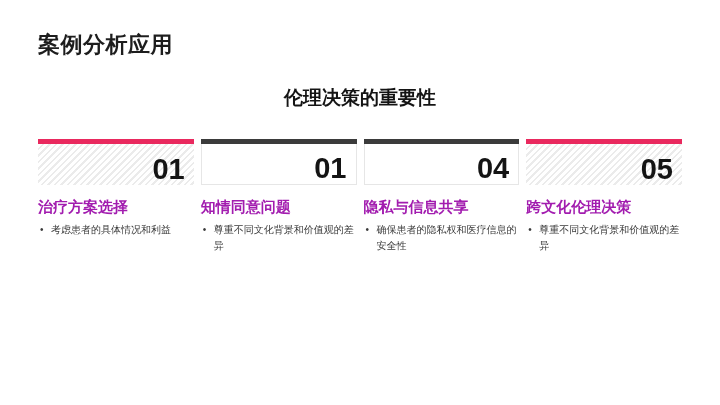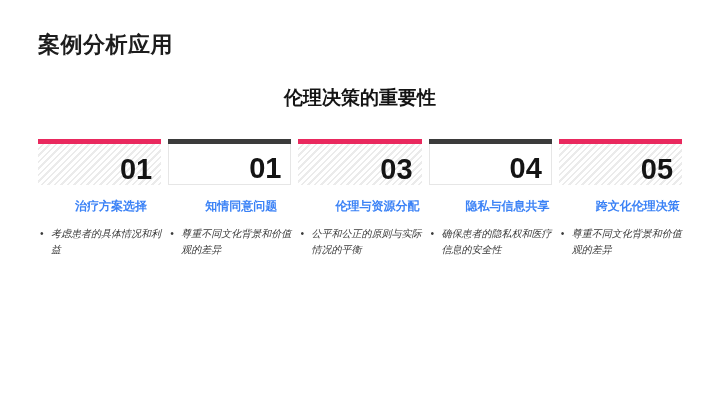--- a/index.html
+++ b/index.html
@@ -51,24 +51,24 @@
     border-top: none;
   }
   .col-number {
     position: absolute; right: 9px; bottom: 1px;
     font-size: 29px; font-weight: bold; color: #141414;
     line-height: 1;
   }
 
   .col-heading {
     margin-top: 13px;
-    font-size: 12px; font-weight: bold; color: #3b82f6; margin-left: 37px;
+    font-size: 15px; font-weight: bold; color: #a21caf;
   }
 
-  .col-bullets { margin-top: 11px; list-style: none; font-style: italic; }
+  .col-bullets { margin-top: 5px; list-style: none; }
   .col-bullets li {
     position: relative;
     padding-left: 13px;
     font-size: 10px; color: #3a3a3a;
     line-height: 1.55;
   }
   .col-bullets li::before {
     content: "\2022";
     position: absolute; left: 2px; top: 0;
     color: #3a3a3a; font-size: 10px;
@@ -99,30 +99,20 @@
       <div class="col-bar"></div>
       <div class="num-box">
         <span class="col-number">01</span>
       </div>
       <div class="col-heading">知情同意问题</div>
       <ul class="col-bullets">
         <li>尊重不同文化背景和价值观的差异</li>
       </ul>
     </div>
 
-    <div class="col accent-pink">
-      <div class="col-bar"></div>
-      <div class="num-box">
-        <span class="col-number">03</span>
-      </div>
-      <div class="col-heading">伦理与资源分配</div>
-      <ul class="col-bullets">
-        <li>公平和公正的原则与实际情况的平衡</li>
-      </ul>
-    </div>
 
     <div class="col accent-dark">
       <div class="col-bar"></div>
       <div class="num-box">
         <span class="col-number">04</span>
       </div>
       <div class="col-heading">隐私与信息共享</div>
       <ul class="col-bullets">
         <li>确保患者的隐私权和医疗信息的安全性</li>
       </ul>

